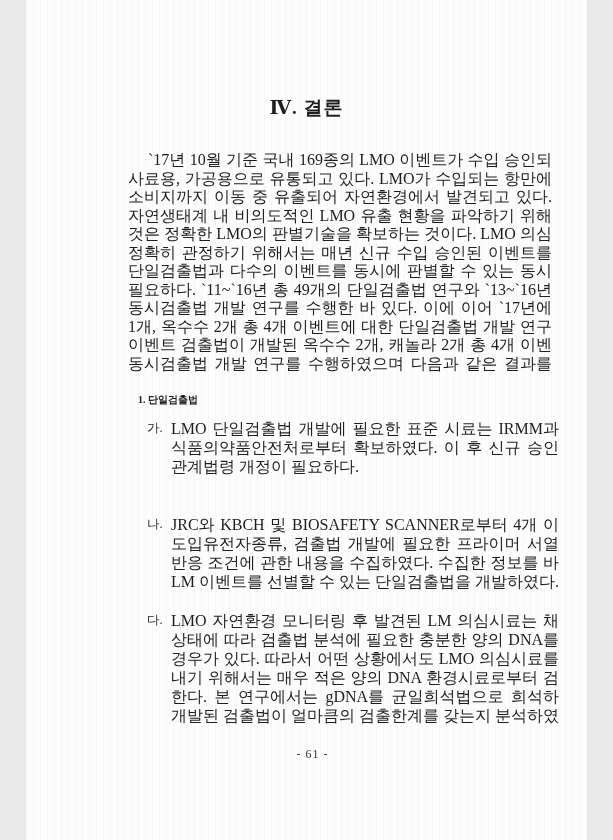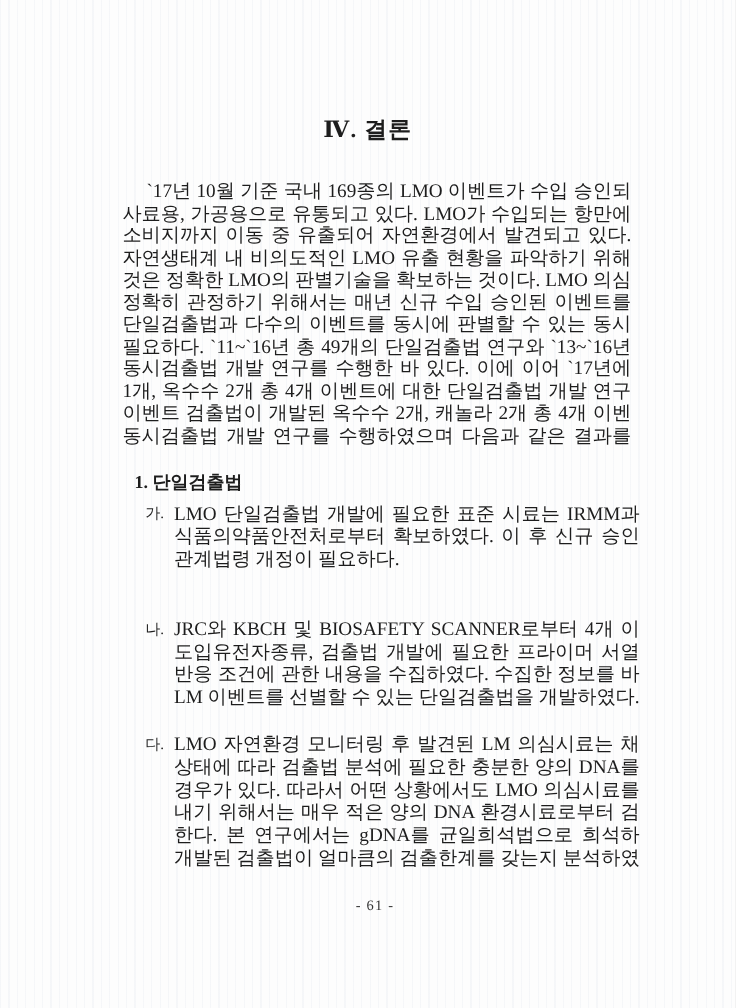--- a/index.html
+++ b/index.html
@@ -2,21 +2,21 @@
 <html><head>
 <meta charset="utf-8">
 <style>
   html, body {
     margin: 0;
     padding: 0;
     background: #e9e9e9;
   }
   .page {
     position: relative;
-    width: 613px;
+    width: 561px;
     height: 840px;
     margin: 0 auto;
     background: #fdfdfd;
     color: #1d1d1d;
     font-family: "Liberation Serif", "DejaVu Serif", serif;
     overflow: hidden;
   }
   
   .page::before {
     content: "";
@@ -59,21 +59,21 @@
     text-align-last: left;
   }
   .intro .line:first-child {
     text-indent: 20px;
   }
   .section-heading {
     position: absolute;
     left: 112px;
     top: 393px;
     margin: 0;
-    font-size: 15px;
+    font-size: 10px;
     font-weight: 700;
   }
   .item {
     position: absolute;
     left: 121px;
     width: 412px;
     display: flex;
     align-items: flex-start;
   }
   .item .item-label {

